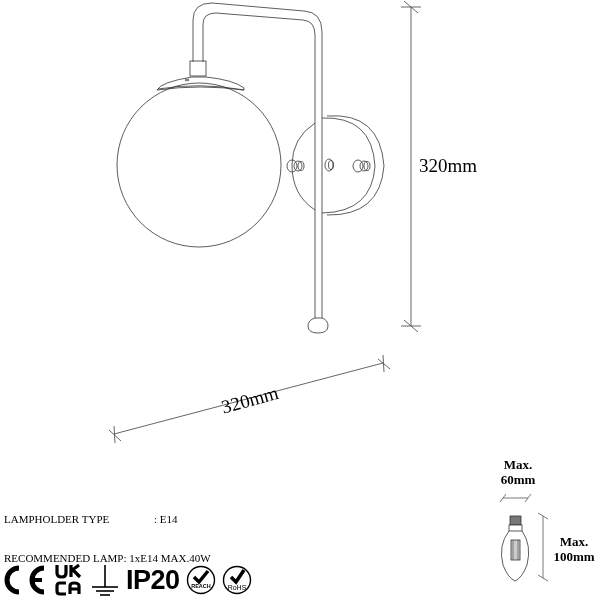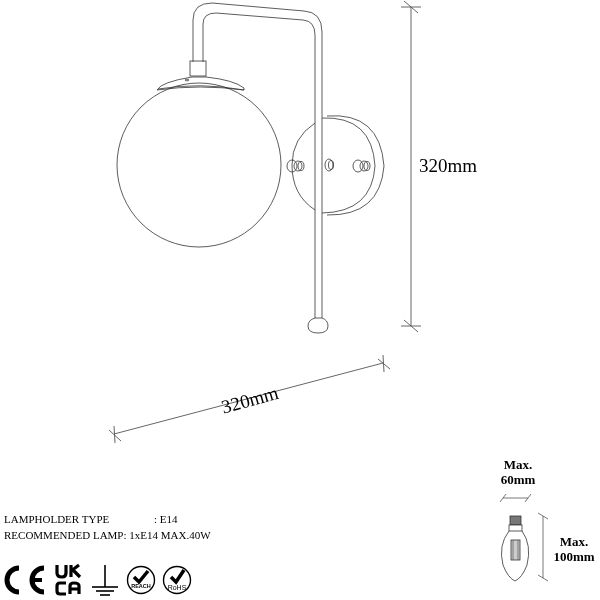--- a/index.html
+++ b/index.html
@@ -4,21 +4,21 @@
   <style>
     html, body { margin: 0; padding: 0; background: #ffffff; }
     body { width: 600px; height: 600px; position: relative; overflow: hidden; font-family: "Liberation Serif", serif; color: #000; }
     .abs { position: absolute; }
     svg.drawing { position: absolute; left: 0; top: 0; width: 600px; height: 600px; }
     .dim-label { font-family: "Liberation Serif", serif; font-size: 19px; color: #000; white-space: nowrap; }
     .dim-v { left: 419px; top: 155px; }
     .dim-h { left: 222px; top: 397px; transform: rotate(-15.5deg); transform-origin: left center; }
     .spec { font-family: "Liberation Serif", serif; font-size: 11px; line-height: 15px; white-space: nowrap; left: 4px; }
     .spec-row1 { top: 512px; }
-    .spec-row2 { top: 528px; }
+    .spec-row2 { top: 551px; }
     .spec .k { display: inline-block; }
     .spec-row1 .k { width: 150px; }
     .bulb-label { font-family: "Liberation Serif", serif; font-weight: bold; font-size: 13px; line-height: 15px; text-align: center; }
     .bulb-w { left: 490px; top: 457px; width: 56px; }
     .bulb-h { left: 548px; top: 534px; width: 52px; }
     .certs { left: 2px; top: 562px; height: 36px; display: flex; align-items: center; }
     .cert { margin-right: 6px; display: flex; align-items: center; }
     .ip20 { font-family: "Liberation Sans", sans-serif; font-weight: bold; font-size: 27px; letter-spacing: -0.5px; }
   </style>
 </head>
@@ -139,20 +139,21 @@
   <span class="cert">
     <svg width="30" height="34" viewBox="0 0 30 34">
       <g stroke="#000" stroke-width="1.6">
         <line x1="15" y1="2" x2="15" y2="24"></line>
         <line x1="2" y1="24" x2="28" y2="24"></line>
         <line x1="6" y1="28" x2="24" y2="28"></line>
         <line x1="10" y1="32" x2="20" y2="32"></line>
       </g>
     </svg>
   </span>
+  <span class="cert ip20">IP20</span>
   <span class="cert">
     <svg width="30" height="30" viewBox="0 0 30 30">
       <circle cx="15" cy="15" r="13.5" fill="none" stroke="#000" stroke-width="1.4"></circle>
       <path d="M8 12 L13 17 L22 6" fill="none" stroke="#000" stroke-width="3.5"></path>
       <text x="15" y="23" font-family="Liberation Sans, sans-serif" font-size="5.5" font-weight="bold" text-anchor="middle">REACH</text>
     </svg>
   </span>
   <span class="cert">
     <svg width="30" height="30" viewBox="0 0 30 30">
       <circle cx="15" cy="15" r="13.5" fill="none" stroke="#000" stroke-width="1.4"></circle>

